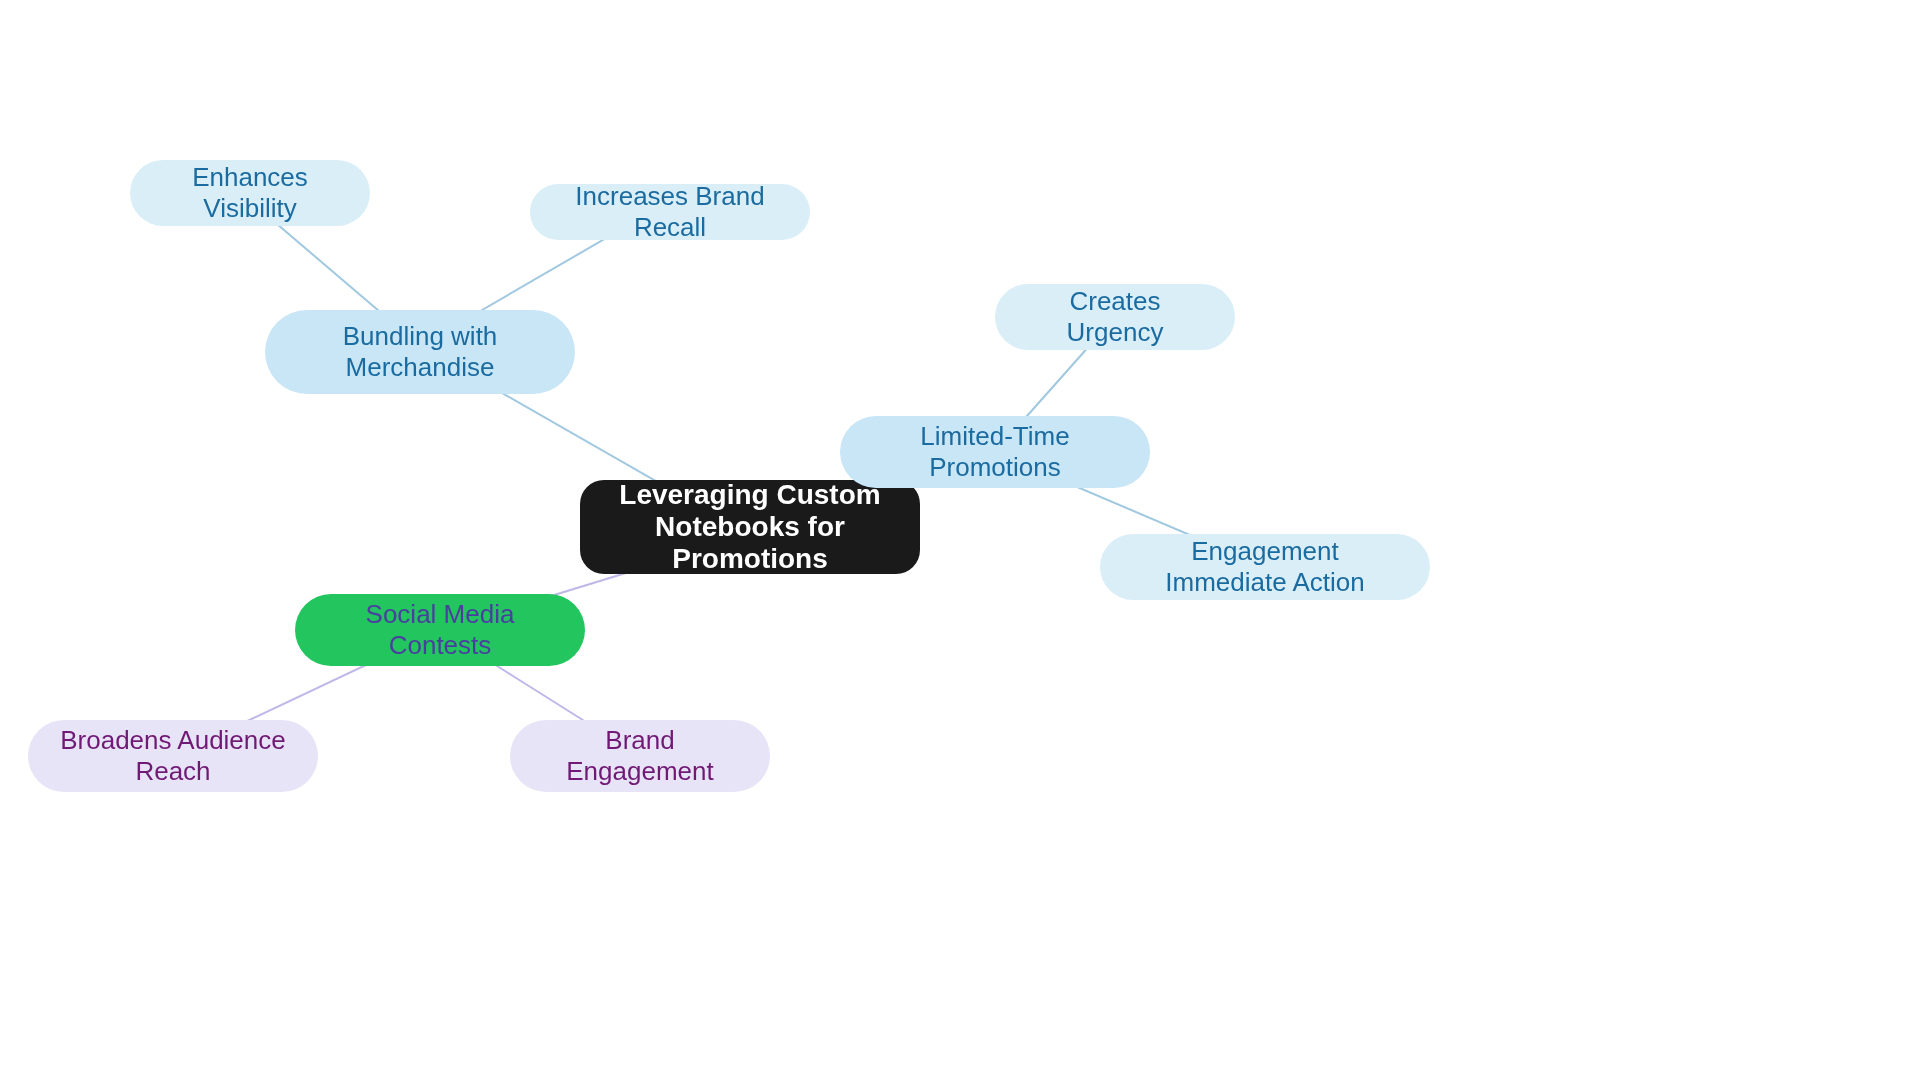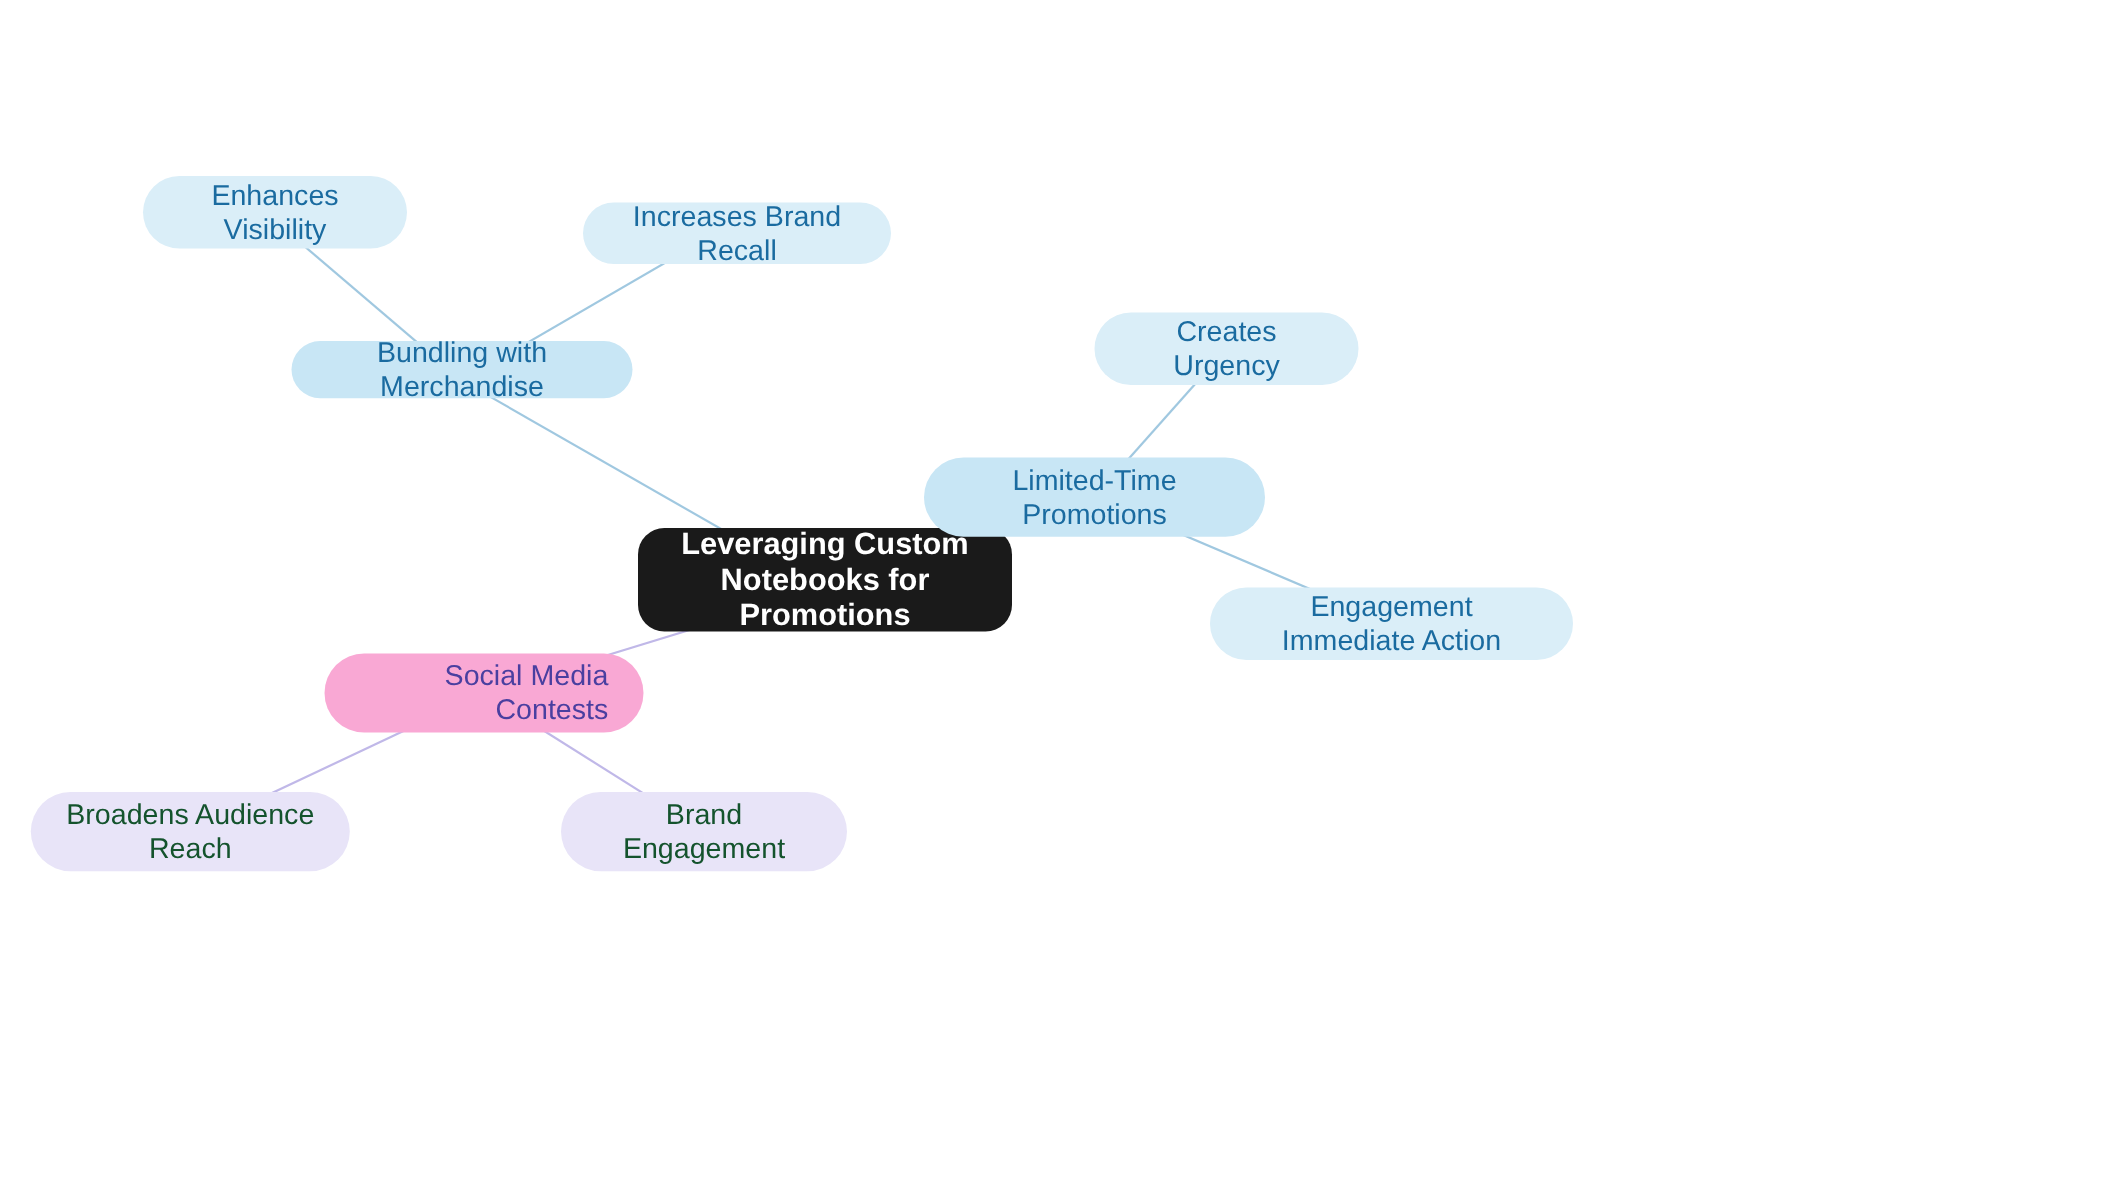--- a/index.html
+++ b/index.html
@@ -56,49 +56,48 @@
       border: none;
     }
 
     .node-blue-light {
       background: #daeef8;
       color: #1a6ba0;
       border: none;
     }
 
     .node-purple {
-      background: #f9a8d4;
+      background: #22c55e;
       color: #4a3fa0;
       border: none;
-      text-align: right;
     }
 
     .node-purple-light {
       background: #e8e4f8;
-      color: #14532d;
+      color: #701a75;
       border: none;
     }
   </style>
 </head>
 <body>
 
 <div id="mindmap-container">
   <svg id="connections">
       <line x1="750" y1="535" x2="420" y2="346" stroke="#a0c8e0" stroke-width="2"></line>
       <line x1="420" y1="346" x2="250" y2="201" stroke="#a0c8e0" stroke-width="2"></line>
       <line x1="420" y1="346" x2="670" y2="201" stroke="#a0c8e0" stroke-width="2"></line>
       <line x1="750" y1="535" x2="995" y2="452" stroke="#a0c8e0" stroke-width="2"></line>
       <line x1="995" y1="452" x2="1115" y2="317" stroke="#a0c8e0" stroke-width="2"></line>
       <line x1="995" y1="452" x2="1265" y2="567" stroke="#a0c8e0" stroke-width="2"></line>
       <line x1="750" y1="535" x2="440" y2="630" stroke="#c0b8e8" stroke-width="2"></line>
       <line x1="440" y1="630" x2="173" y2="756" stroke="#c0b8e8" stroke-width="2"></line>
       <line x1="440" y1="630" x2="640" y2="756" stroke="#c0b8e8" stroke-width="2"></line>
     </svg>
 <div class="node node-center" style="left: 580px; top: 480px; width: 340px; height: 94px;">Leveraging Custom Notebooks for Promotions</div>
-    <div class="node node-blue" style="left: 265px; top: 310px; width: 310px; height: 52px;">Bundling with Merchandise</div>
+    <div class="node node-blue" style="left: 265px; top: 310px; width: 310px; height: 84px;">Bundling with Merchandise</div>
     <div class="node node-blue-light" style="left: 130px; top: 160px; width: 240px; height: 66px;">Enhances Visibility</div>
     <div class="node node-blue-light" style="left: 530px; top: 184px; width: 280px; height: 56px;">Increases Brand Recall</div>
     <div class="node node-blue-light" style="left: 995px; top: 284px; width: 240px; height: 66px;">Creates Urgency</div>
     <div class="node node-blue" style="left: 840px; top: 416px; width: 310px; height: 72px;">Limited-Time Promotions</div>
     <div class="node node-blue-light" style="left: 1100px; top: 534px; width: 330px; height: 66px;">Engagement Immediate Action</div>
     <div class="node node-purple" style="left: 295px; top: 594px; width: 290px; height: 72px;">Social Media Contests</div>
     <div class="node node-purple-light" style="left: 28px; top: 720px; width: 290px; height: 72px;">Broadens Audience Reach</div>
     <div class="node node-purple-light" style="left: 510px; top: 720px; width: 260px; height: 72px;">Brand Engagement</div>
   </div>
 

